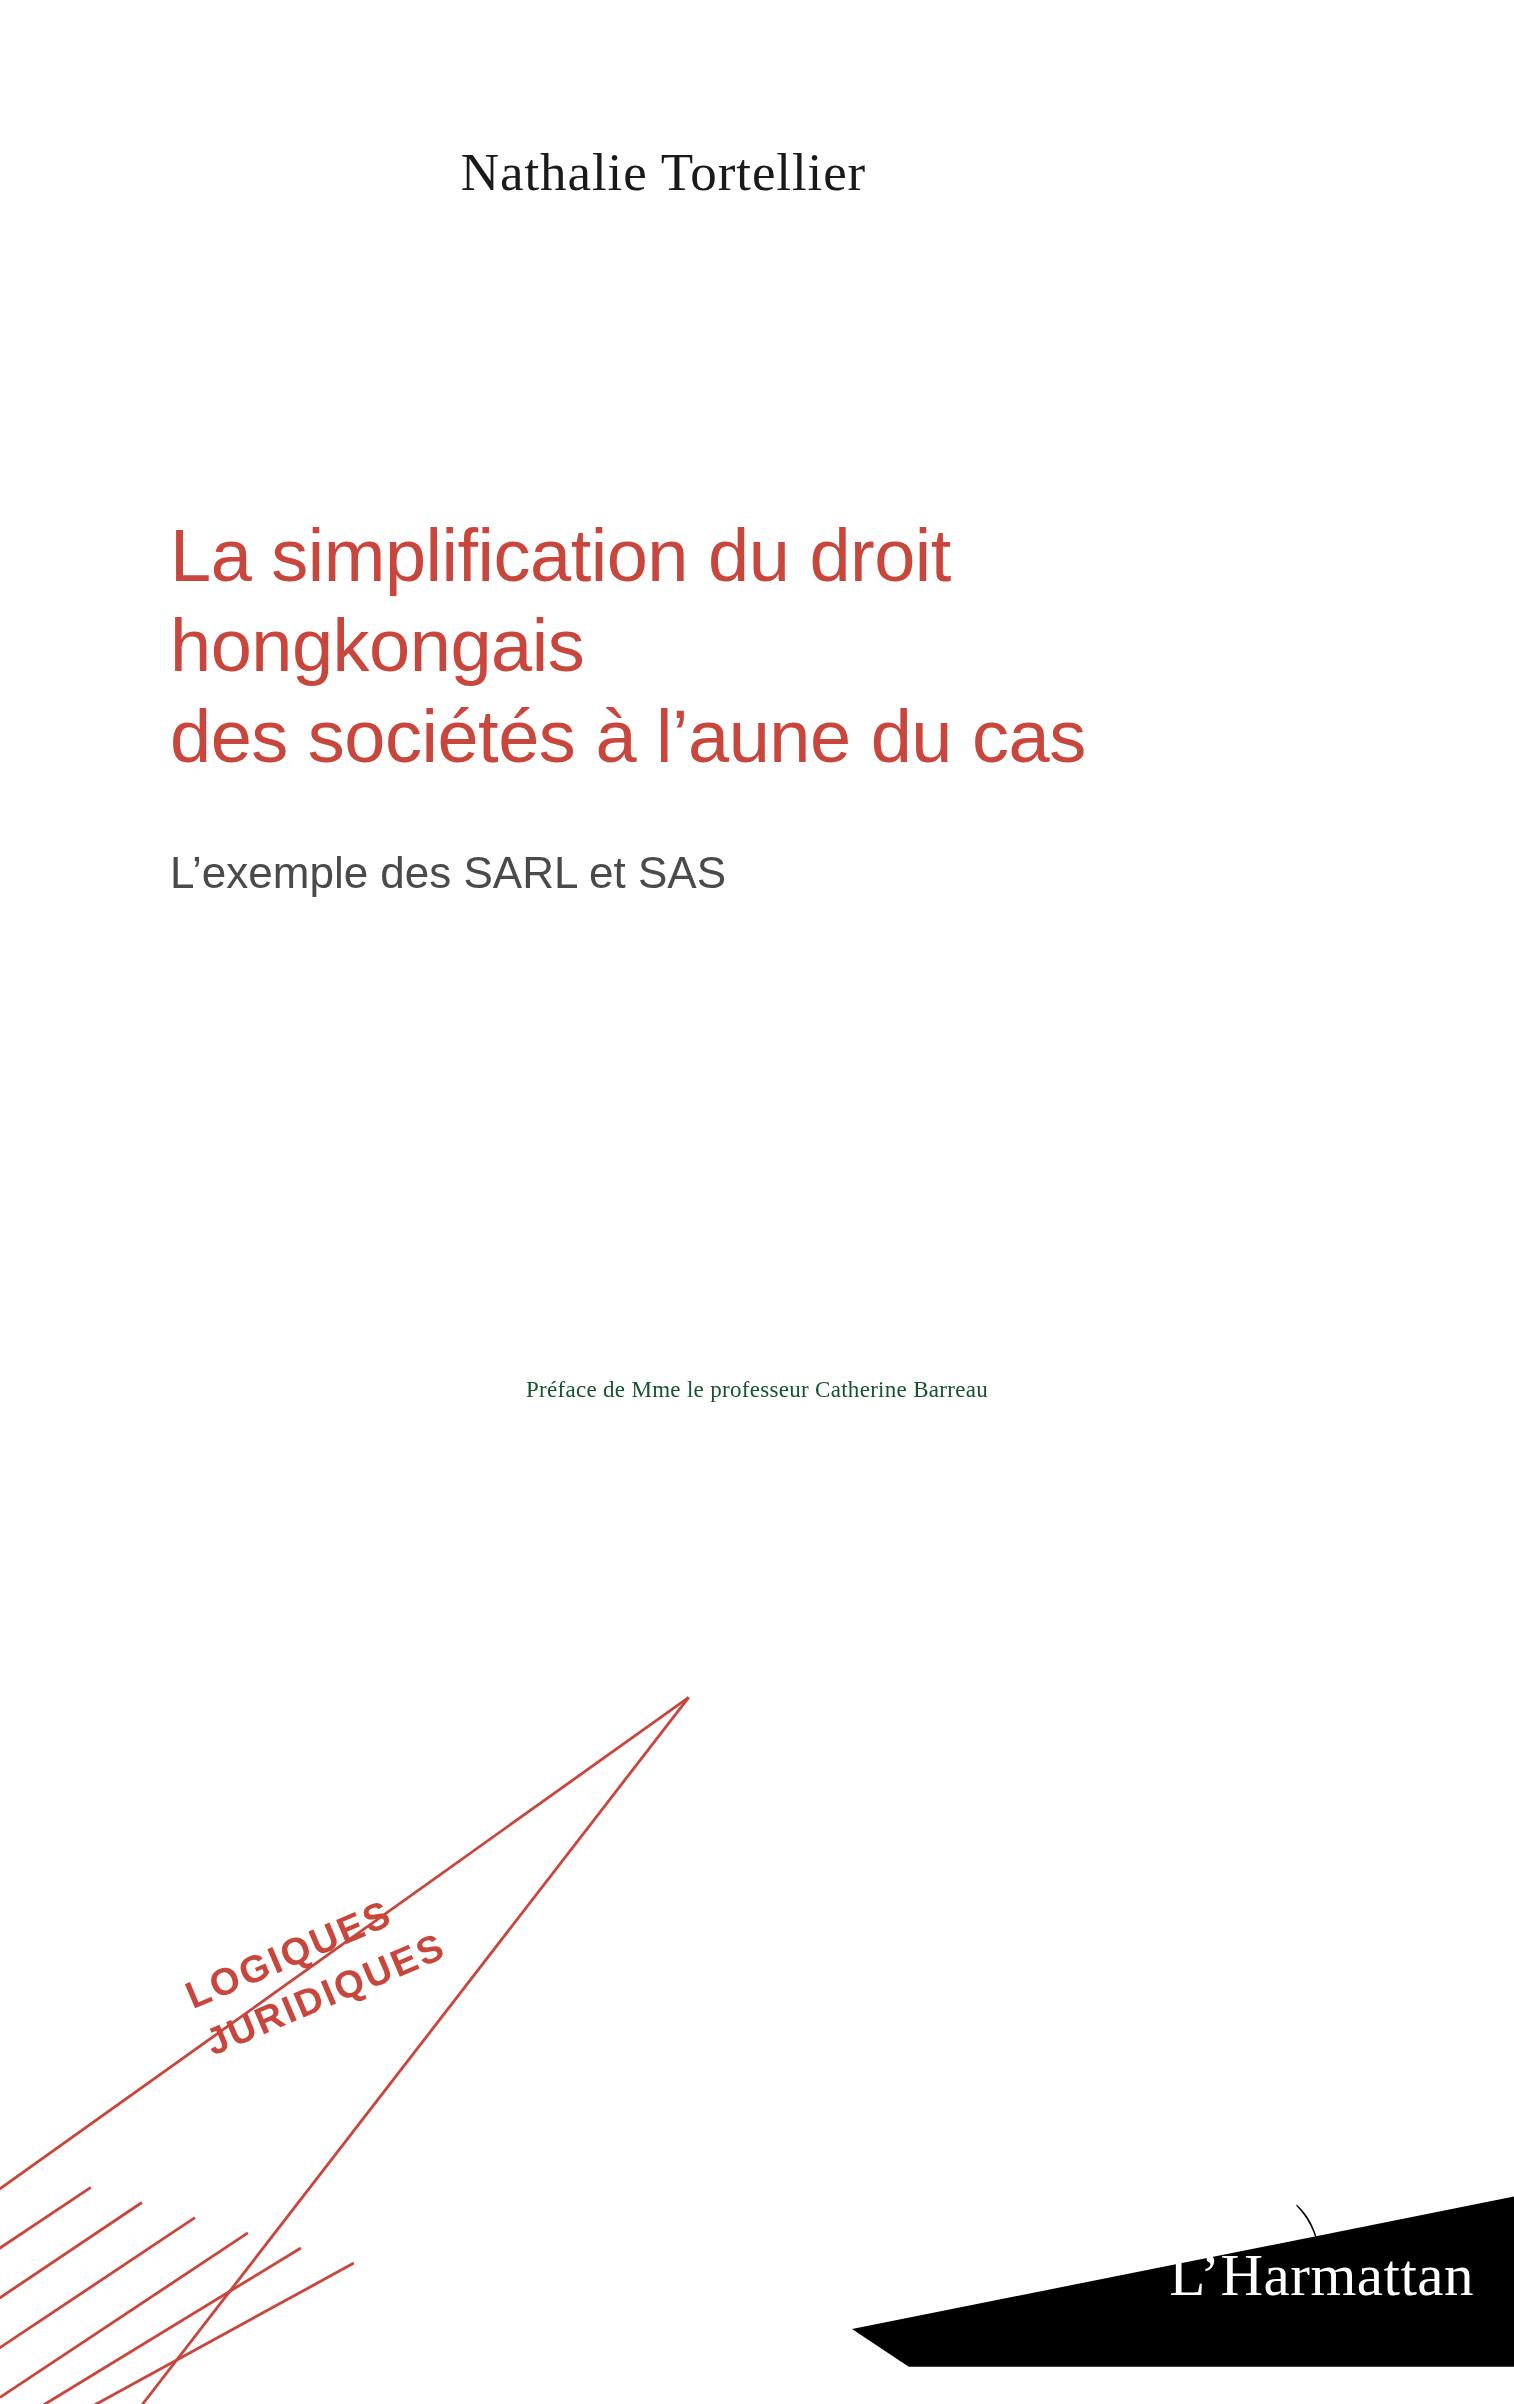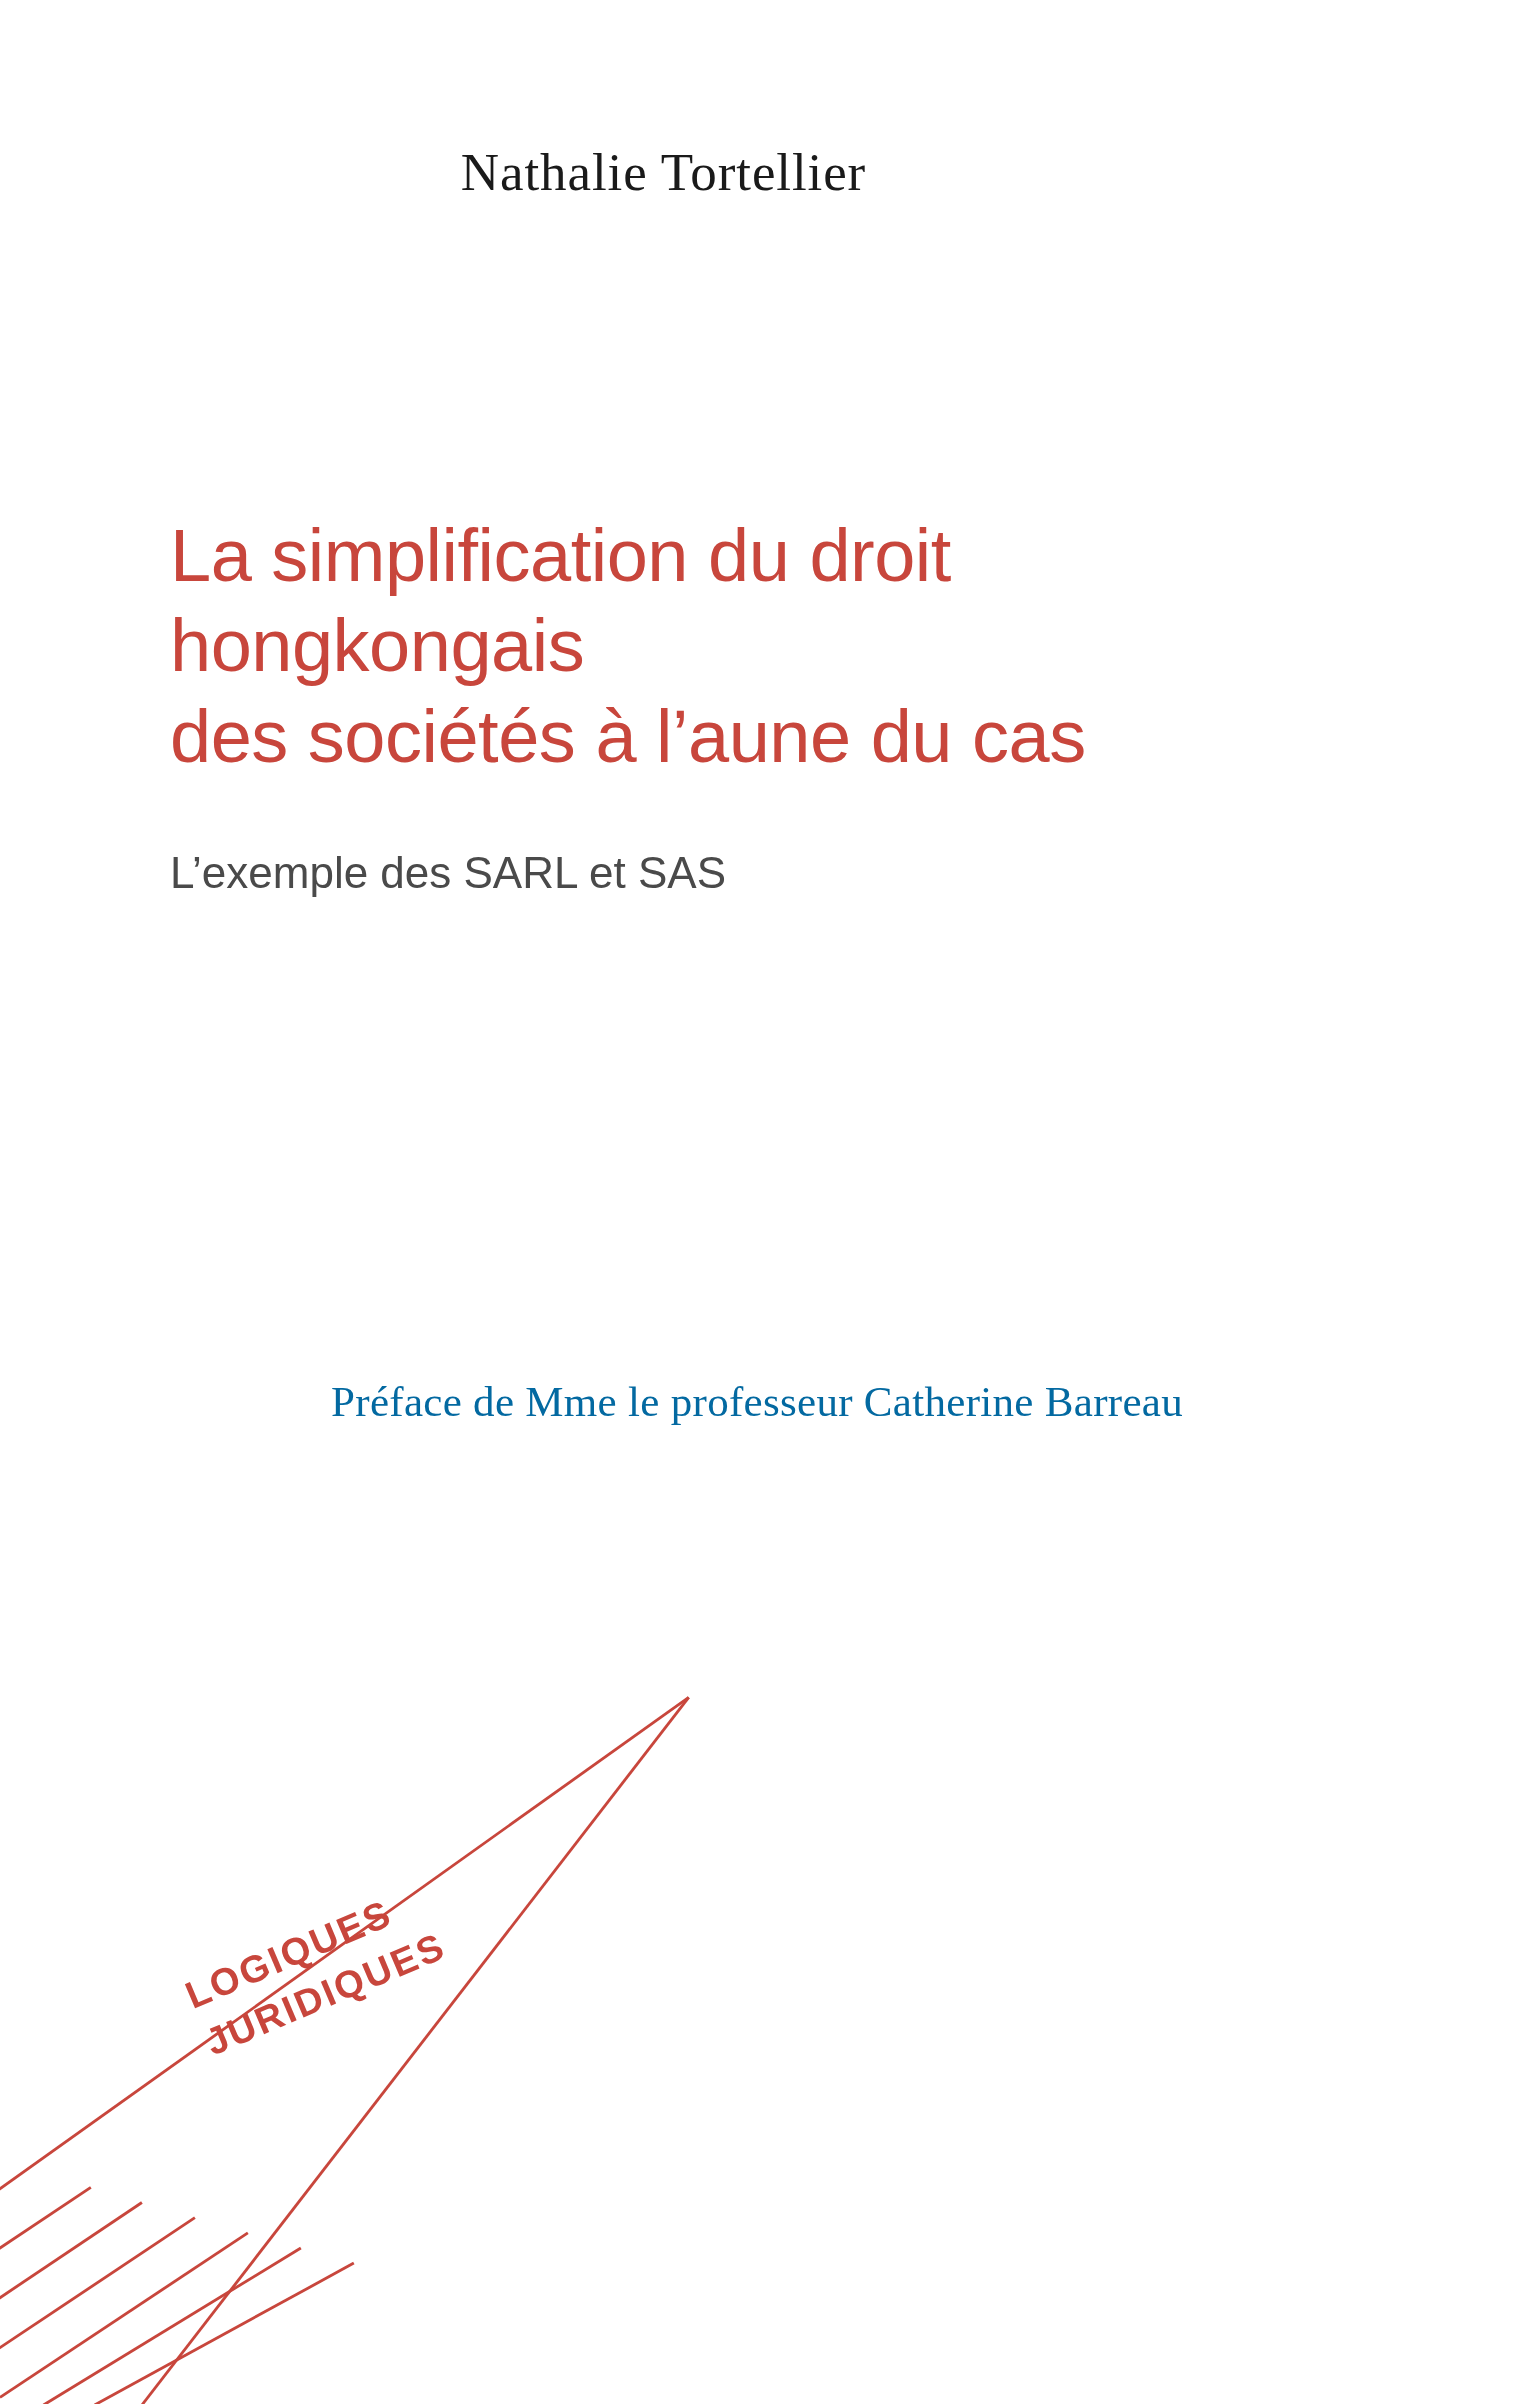--- a/index.html
+++ b/index.html
@@ -57,22 +57,22 @@
   }
 
   
   .preface {
     position: absolute;
     top: 1377px;
     left: 0;
     width: 1514px;
     text-align: center;
     font-family: "Liberation Serif", serif;
-    font-size: 43px;
-    color: #0369a1;
+    font-size: 23px;
+    color: #14532d;
     letter-spacing: 0.3px;
   }
 
   
   .collection-graphic {
     position: absolute;
     left: 0;
     bottom: 0;
     width: 719px;
     height: 719px;
@@ -146,15 +146,22 @@
         <path d="M46 760 L318 594"></path>
         <path d="M100 760 L374 610"></path>
       </g>
     </svg>
     <div class="collection-label">
       <div>LOGIQUES</div>
       <div>JURIDIQUES</div>
     </div>
   </div>
 
+  <div class="publisher">
+    <svg width="662" height="180" viewBox="0 0 700 190" xmlns="http://www.w3.org/2000/svg">
+      <polygon points="0,150 700,10 700,190 60,190" fill="#000000"></polygon>
+      <path d="M470 18 C 495 40, 500 80, 492 110 C 500 78, 492 42, 470 20 Z" fill="#000000"></path>
+    </svg>
+    <div class="publisher-name">L’Harmattan</div>
+  </div>
 
 </div>
 
 
 </body></html>

